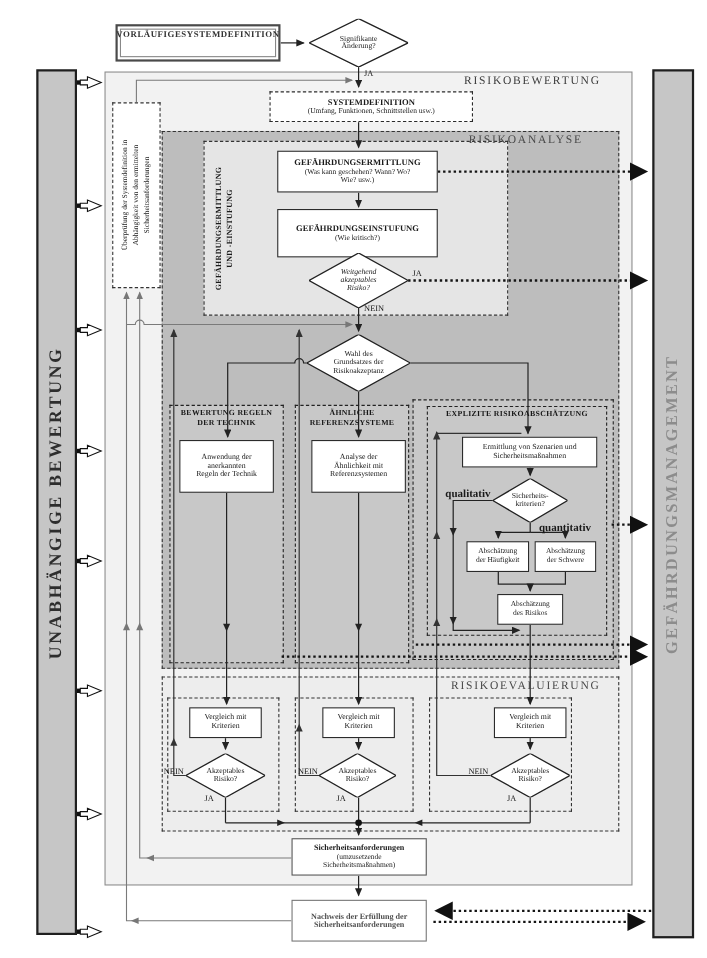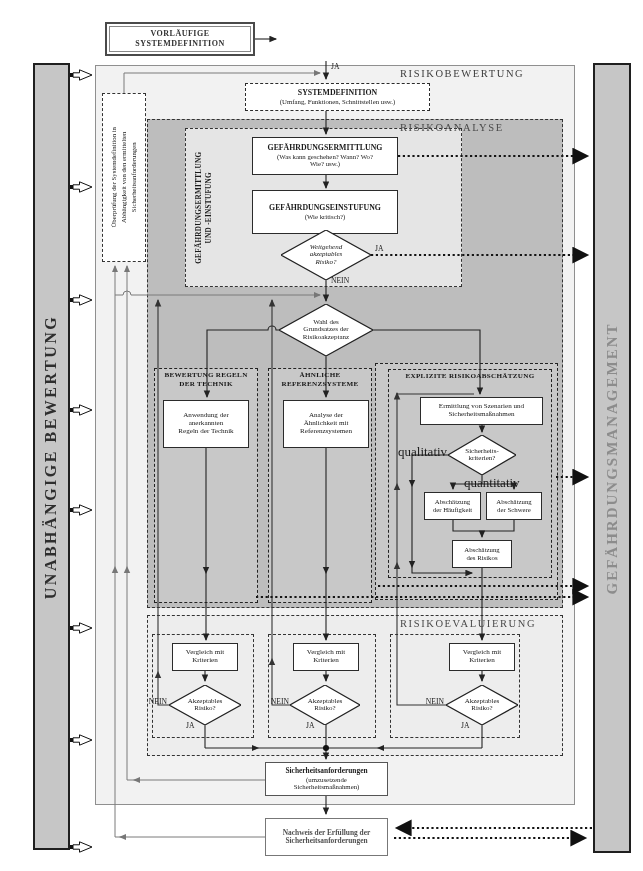--- a/index.html
+++ b/index.html
@@ -6,35 +6,35 @@
   #canvas{position:relative;width:643px;height:871px;background:#fff;
     font-family:"Liberation Serif","DejaVu Serif",serif;color:#1a1a1a;overflow:hidden}
   .abs{position:absolute}
   .region{border:1px dashed #333;box-sizing:border-box}
   .box{background:#fff;border:1px solid #2b2b2b;box-sizing:border-box;display:flex;flex-direction:column;
        justify-content:center;text-align:center;line-height:1.12;z-index:10}
   .box .t{font-weight:bold;font-size:7.8px}
   .box .s{font-size:6.8px}
   .box .n{font-size:7.1px}
   .dashed{border-style:dashed}
-  .seclabel{font-size:10.5px;letter-spacing:1.6px;color:#3d3d3d;text-align:left;z-index:9}
+  .seclabel{font-size:10.5px;letter-spacing:1.6px;color:#3d3d3d;text-align:center;z-index:9}
   .colhead{font-weight:bold;font-size:7.1px;letter-spacing:.3px;text-align:center;color:#161616;line-height:1.2;z-index:9}
   .lbl{font-size:7.6px;font-weight:normal;z-index:11}
-  .plain{font-size:13px;font-weight:normal}
+  .plain{font-size:10px;font-weight:bold}
   .diamond{display:flex;align-items:center;justify-content:center;text-align:center;font-size:7px;line-height:1.06;z-index:10}
   .diamond>svg{position:absolute;left:0;top:0;width:100%;height:100%}
   .diamond .dt{position:relative;z-index:2}
   .vwrap{display:flex;align-items:center;justify-content:center;z-index:9}
   .vrot{transform:rotate(-90deg);white-space:nowrap;text-align:center}
   .sidebar{background:#c6c6c6;border:2px solid #1f1f1f;box-sizing:border-box;z-index:8}
   #sidebar-left .vrot{font-size:16px;font-weight:bold;letter-spacing:2.5px;color:#2e2e2e}
   #sidebar-right .vrot{font-size:15px;font-weight:bold;letter-spacing:2px;color:#8c8c8c}
   #lines{position:absolute;left:0;top:0;z-index:5;pointer-events:none}
   .dblborder{background:#fff;border:2px solid #4a4a4a;padding:2px;box-sizing:border-box;z-index:10}
-  .dblinner{border:1px solid #888;width:100%;height:100%;box-sizing:border-box;display:flex;flex-direction:column;
+  .dblinner{border:1px solid #888;width:100%;height:100%;box-sizing:border-box;display:flex;flex-direction:row;
             justify-content:center;text-align:center;font-weight:bold;font-size:8px;letter-spacing:.5px;color:#333;line-height:1.25}
 </style>
 </head>
 <body>
 
 <div id="canvas">
 
   <div class="abs" id="r-main" style="left:95px;top:65px;width:480px;height:740px;background:#f2f2f2;border:1px solid #8f8f8f;box-sizing:border-box;z-index:1"></div>
   <div class="abs seclabel" style="left:400px;top:68px;width:168px">RISIKOBEWERTUNG</div>
 
@@ -186,20 +186,29 @@
     <div class="vrot">GEFÄHRDUNGSMANAGEMENT</div>
   </div>
 
   <div class="abs dblborder" style="left:105px;top:22px;width:150px;height:34px">
     <div class="dblinner">
       <div>VORLÄUFIGE</div>
       <div>SYSTEMDEFINITION</div>
     </div>
   </div>
 
+  <div class="abs diamond" style="left:281px;top:17px;width:90px;height:44px">
+    <svg viewBox="0 0 90 44" preserveAspectRatio="none">
+        <polygon points="45,0 90,22 45,44 0,22" fill="#fff" stroke="#222" stroke-width="1.2"></polygon>
+      </svg>
+    <div class="dt">
+        <div>Signifikante</div>
+        <div>Änderung?</div>
+      </div>
+  </div>
   <div class="abs lbl" style="left:331px;top:62px">JA</div>
 
   <div class="abs box dashed" style="left:245px;top:83px;width:185px;height:28px">
     <div class="t">SYSTEMDEFINITION</div>
     <div class="s">(Umfang, Funktionen, Schnittstellen usw.)</div>
   </div>
 
   <div class="abs region vwrap" style="left:102px;top:93px;width:44px;height:169px;background:#fff;z-index:9">
     <div class="vrot" style="font-size:6.8px;line-height:1.5">
       <div>Überprüfung der Systemdefinition  in</div>
@@ -261,21 +270,21 @@
   <div class="abs diamond" style="left:448px;top:435px;width:68px;height:40px">
     <svg viewBox="0 0 68 40" preserveAspectRatio="none">
         <polygon points="34,0 68,20 34,40 0,20" fill="#fff" stroke="#222" stroke-width="1.2"></polygon>
       </svg>
     <div class="dt">
         <div>Sicherheits-</div>
         <div>kriterien?</div>
       </div>
   </div>
   <div class="abs plain" style="left:398px;top:444px;width:48px;text-align:right;z-index:11">qualitativ</div>
-  <div class="abs plain" style="left:464px;top:475px;width:52px;z-index:11">quantitativ</div>
+  <div class="abs plain" style="left:490px;top:475px;width:52px;z-index:11">quantitativ</div>
 
   <div class="abs box" style="left:424px;top:492px;width:57px;height:28px">
     <div class="s">Abschätzung</div>
     <div class="s">der Häufigkeit</div>
   </div>
   <div class="abs box" style="left:486px;top:492px;width:56px;height:28px">
     <div class="s">Abschätzung</div>
     <div class="s">der Schwere</div>
   </div>
   <div class="abs box" style="left:452px;top:540px;width:60px;height:28px">

